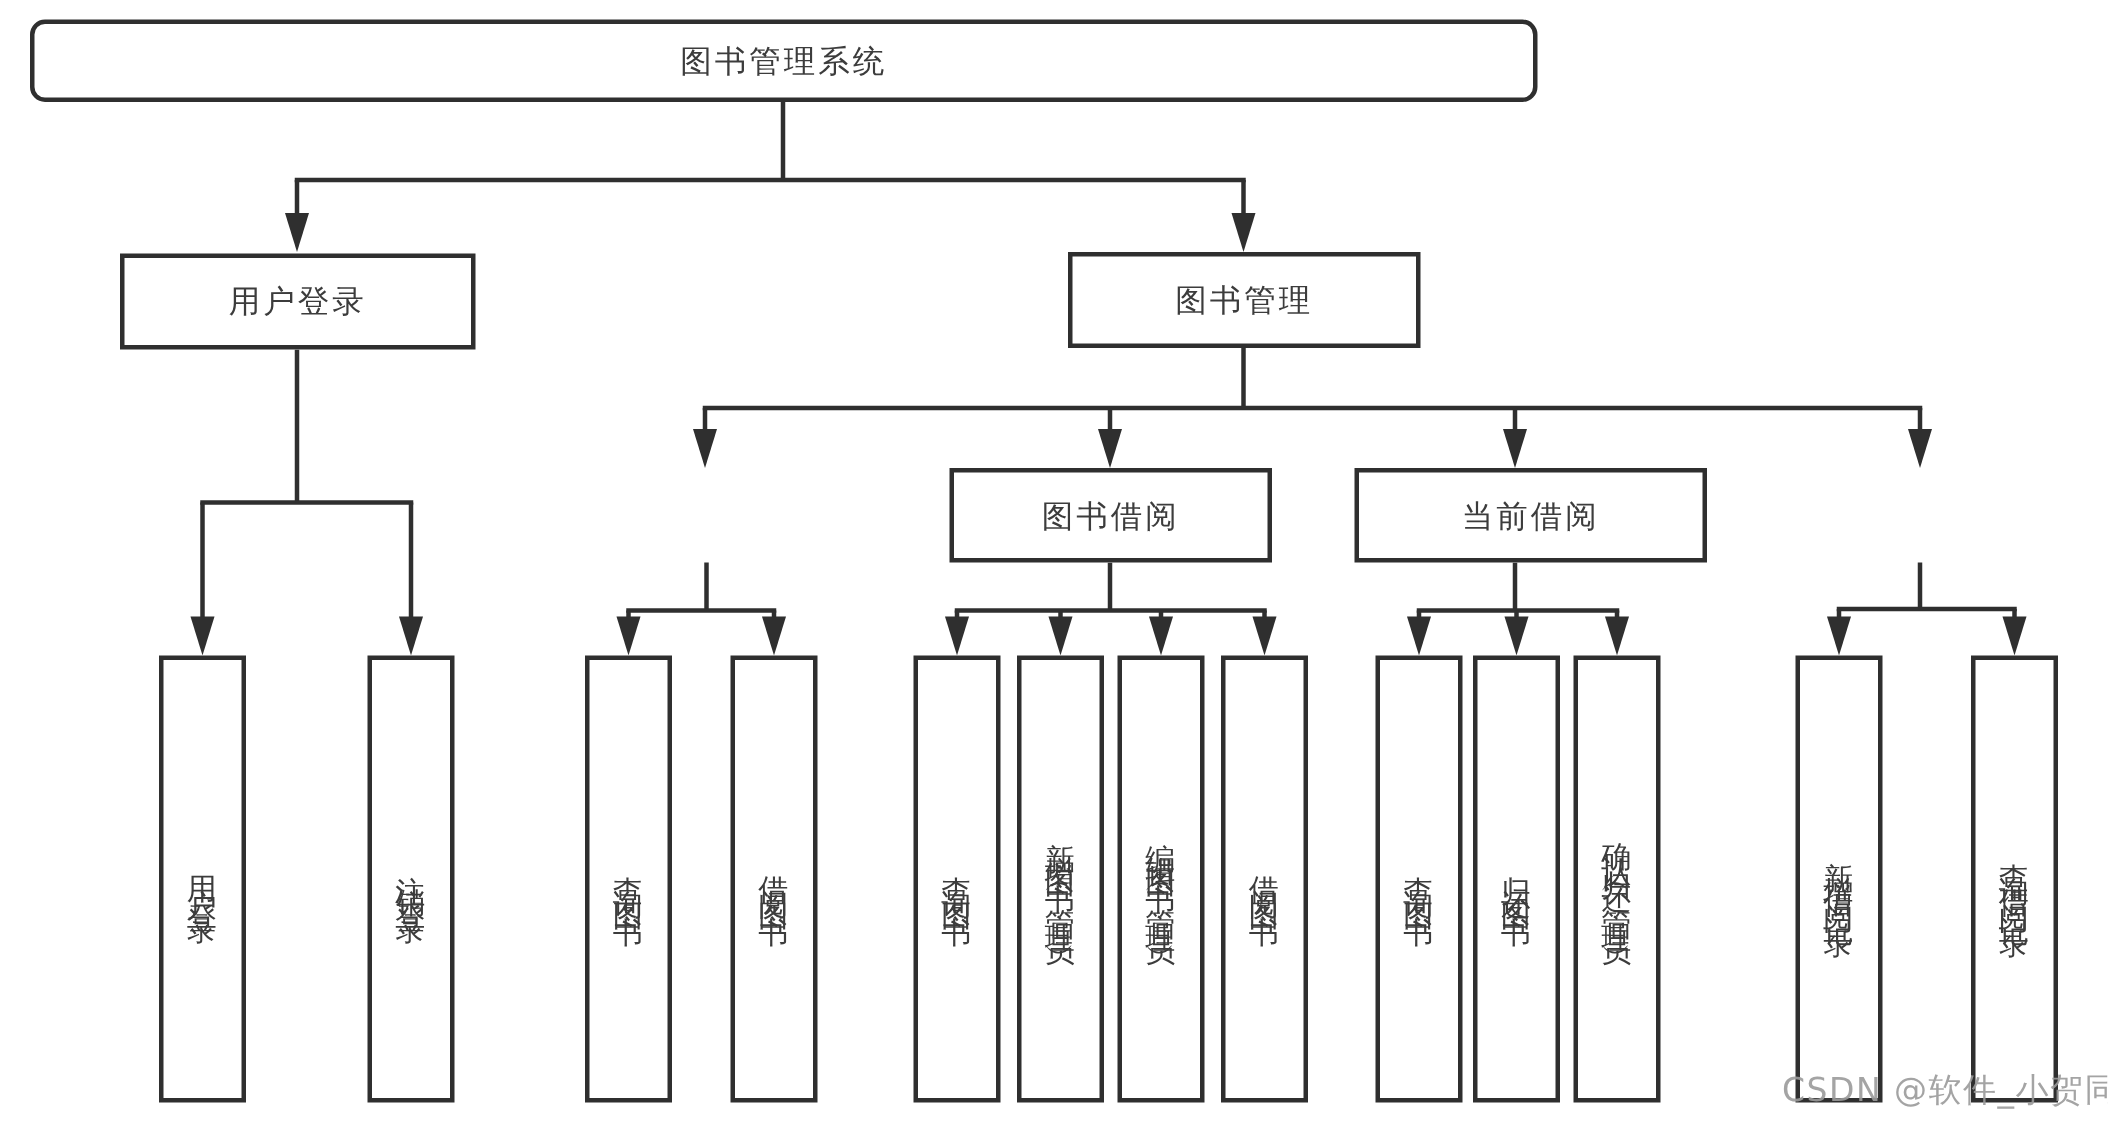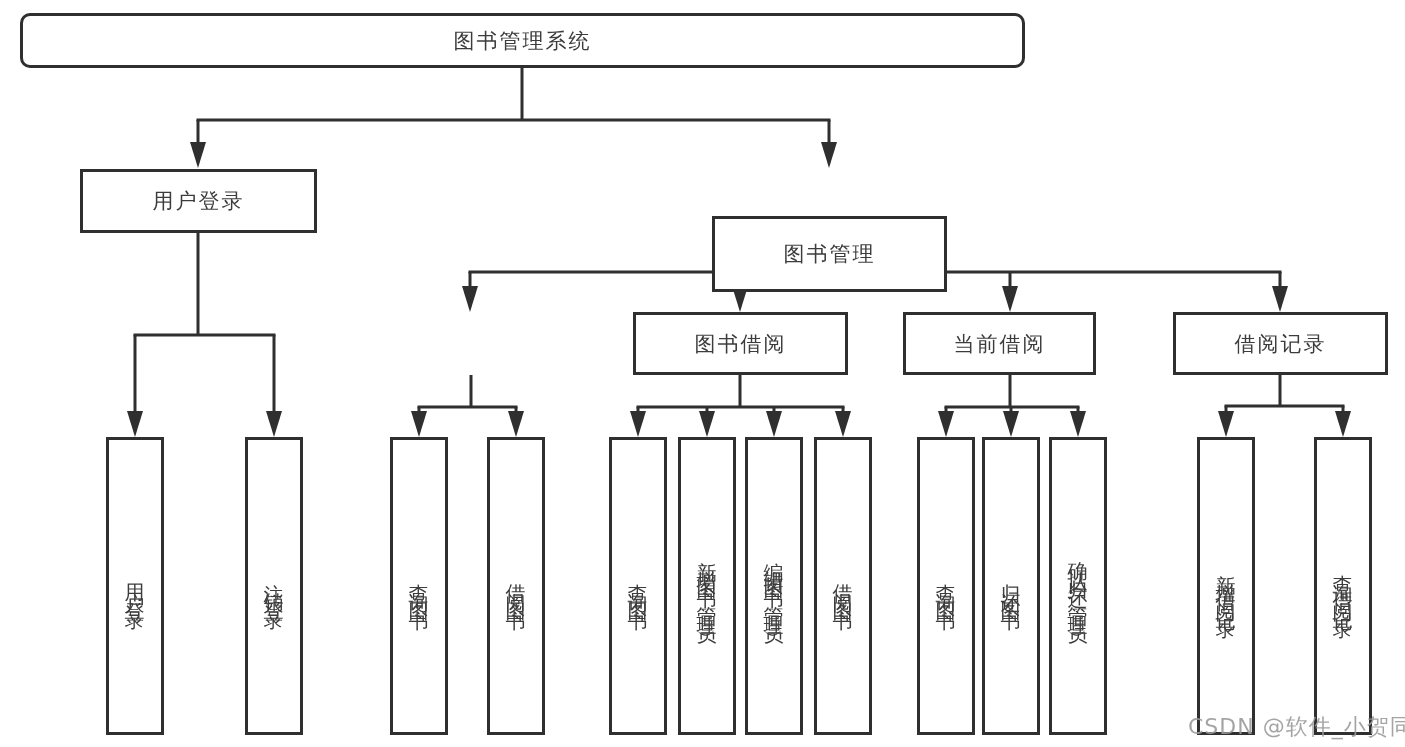--- a/index.html
+++ b/index.html
@@ -92,25 +92,24 @@
       <polygon points="1003,411 1019,411 1011,437"></polygon>
       <polygon points="1070,411 1086,411 1078,437"></polygon>
       <polygon points="1218,411 1234,411 1226,437"></polygon>
       <polygon points="1335,411 1351,411 1343,437"></polygon>
     </g>
   </svg>
 
   <div class="node hnode" style="left:20px;top:13px;width:1005px;height:55px;border-radius:10px;">图书管理系统</div>
 
   <div class="node hnode" style="left:80px;top:169px;width:237px;height:64px;">用户登录</div>
-  <div class="node hnode" style="left:712px;top:168px;width:235px;height:76px;margin-top:48px;">图书管理</div>
+  <div class="node hnode" style="left:712px;top:168px;width:235px;height:64px;">图书管理</div>
 
   <div class="node hnode" style="left:633px;top:312px;width:215px;height:63px;">图书借阅</div>
-  <div class="node hnode" style="left:903px;top:312px;width:193px;height:63px;">当前借阅</div>
-  <div class="node hnode" style="left:1173px;top:312px;width:215px;height:63px;">借阅记录</div>
+  <div class="node hnode" style="left:903px;top:312px;width:235px;height:63px;">当前借阅</div>
 
   <div class="node vnode" style="left:106px;top:437px;width:58px;height:298px;">用户登录</div>
   <div class="node vnode" style="left:245px;top:437px;width:58px;height:298px;">注销登录</div>
 
   <div class="node vnode" style="left:390px;top:437px;width:58px;height:298px;">查询图书</div>
   <div class="node vnode" style="left:487px;top:437px;width:58px;height:298px;">借阅图书</div>
 
   <div class="node vnode" style="left:609px;top:437px;width:58px;height:298px;">查询图书</div>
   <div class="node vnode" style="left:678px;top:437px;width:58px;height:298px;">新增图书（管理员）</div>
   <div class="node vnode" style="left:745px;top:437px;width:58px;height:298px;">编辑图书（管理员）</div>

